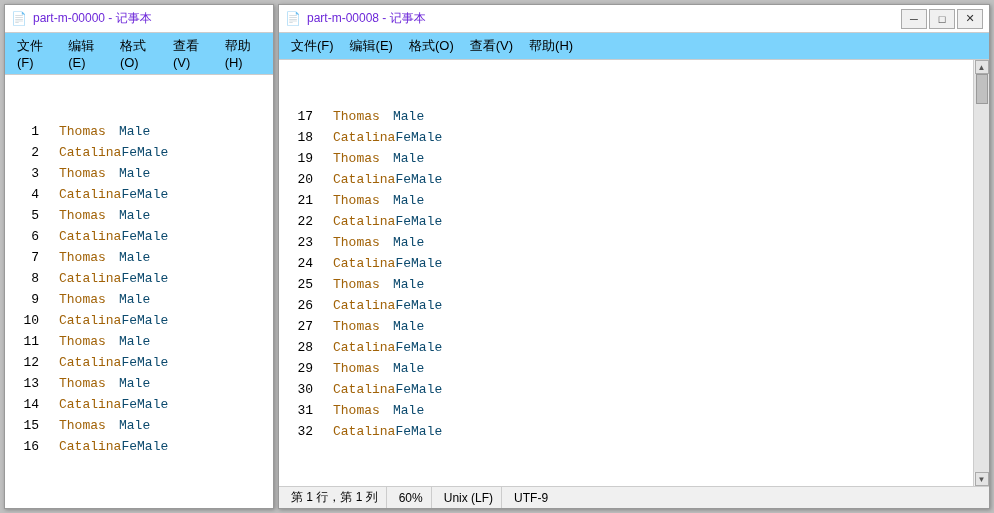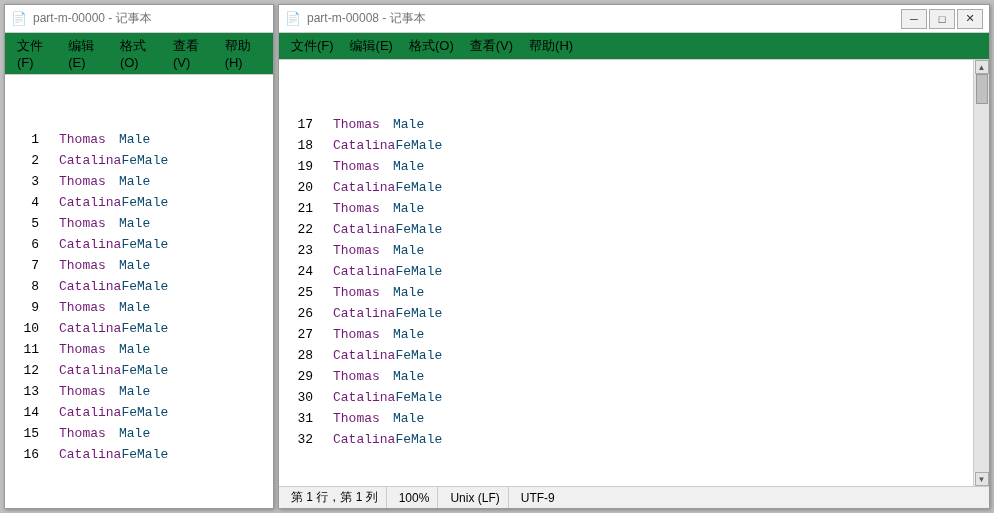--- a/index.html
+++ b/index.html
@@ -47,21 +47,21 @@
       gap: 6px;
     }
 
     .title-icon {
       width: 16px;
       height: 16px;
     }
 
     .title-text {
       font-size: 12px;
-      color: #737373;
+      color: #6d28d9;
     }
 
     .title-bar-right {
       display: flex;
       gap: 2px;
     }
 
     .win-btn {
       width: 26px;
       height: 20px;
@@ -73,21 +73,21 @@
       justify-content: center;
       font-size: 11px;
       color: #333;
     }
 
     .menu-bar {
       display: flex;
       gap: 0;
       padding: 2px 4px;
       border-bottom: 1px solid #ccc;
-      background: #15803d;
+      background: #7dd3fc;
     }
 
     .menu-item {
       padding: 2px 8px;
       cursor: pointer;
       font-size: 13px;
       color: #000;
     }
 
     .content-area {
@@ -100,40 +100,39 @@
 
     .text-content {
       padding: 4px 6px;
       font-family: 'Courier New', monospace;
       font-size: 13px;
       line-height: 21px;
       white-space: pre;
       overflow: auto;
       flex: 1;
       color: #000;
-      margin-top: 8px;
     }
 
     .row-data {
       display: flex;
       line-height: 21px;
     }
 
     .col-num {
       display: inline-block;
       min-width: 28px;
       color: #000;
       text-align: right;
     }
 
     .col-name {
       display: inline-block;
       min-width: 80px;
       padding-left: 20px;
-      color: #701a75;
+      color: #a16207;
       font-weight: normal;
     }
 
     .col-gender {
       display: inline-block;
       min-width: 70px;
       color: #0c4a6e;
     }
 
     .vertical-scrollbar {
@@ -250,17 +249,17 @@
       <div class="scroll-arrow">▲</div>
       <div class="scroll-track">
         <div class="scroll-thumb"></div>
       </div>
       <div class="scroll-arrow">▼</div>
     </div>
   </div>
 
   <div class="status-bar">
     <span class="status-segment">第 1 行，第 1 列</span>
-    <span class="status-segment">100%</span>
+    <span class="status-segment">60%</span>
     <span class="status-segment">Unix (LF)</span>
     <span class="status-segment">UTF-9</span>
   </div>
 </div>
 
 </body></html>

